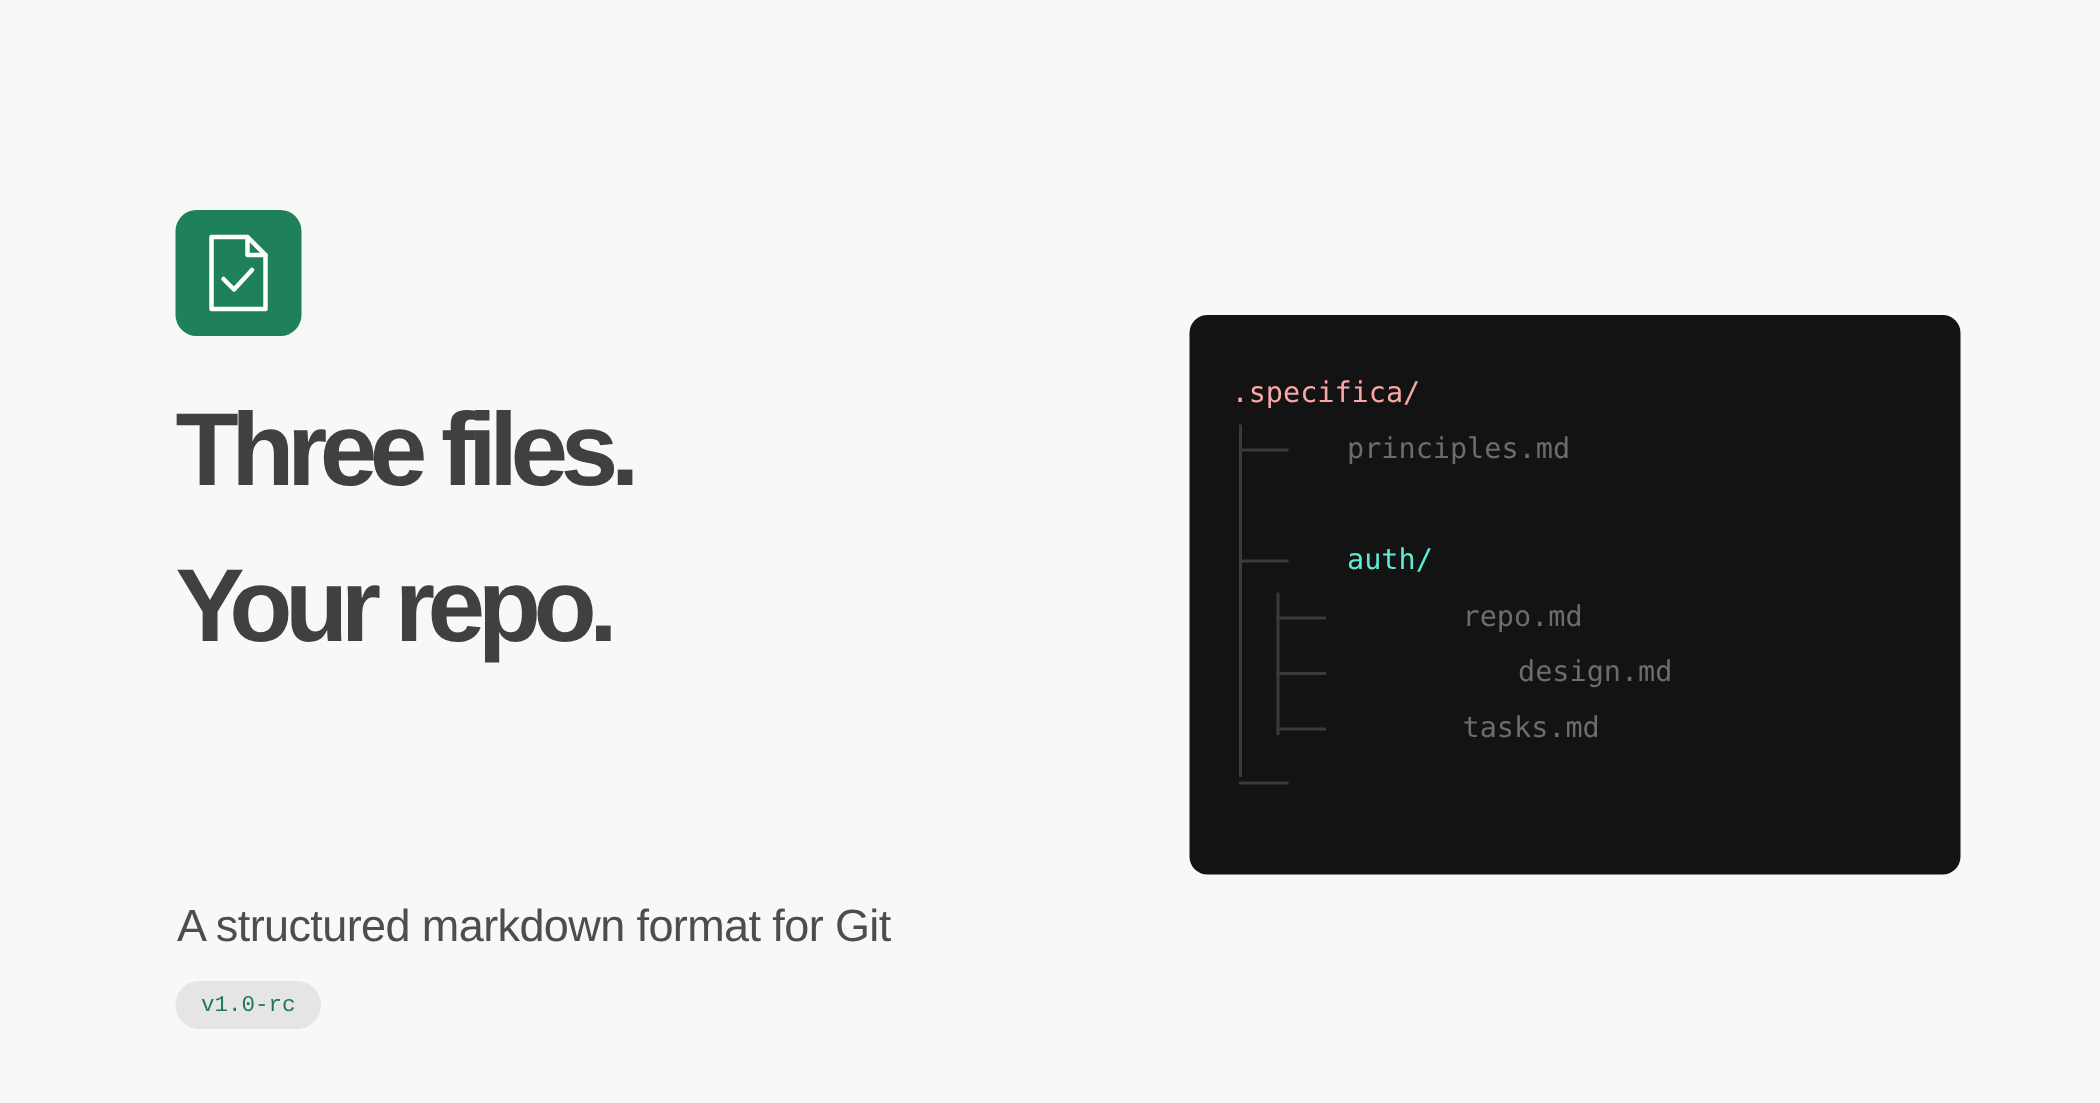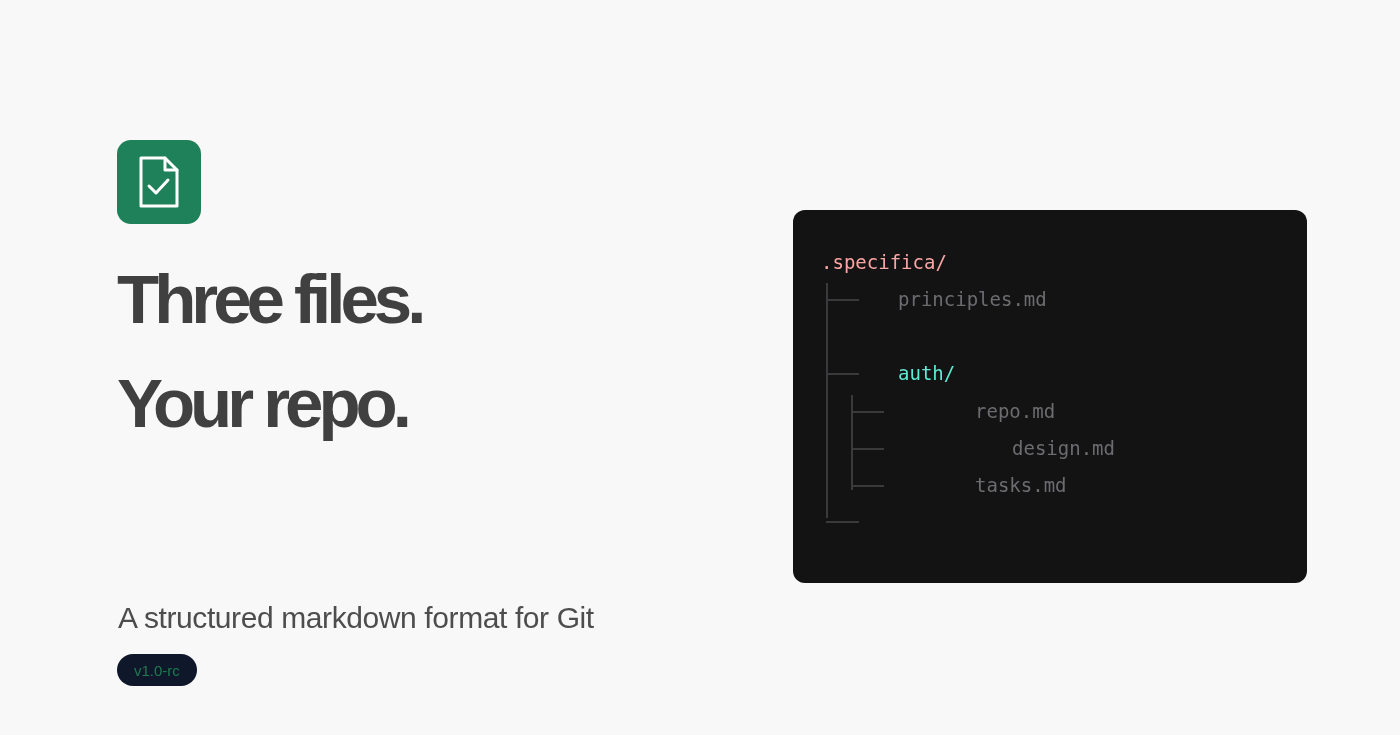--- a/index.html
+++ b/index.html
@@ -36,25 +36,25 @@
       color: #4d4d4d;
       font-size: 30px;
       letter-spacing: -0.4px;
       font-family: "Liberation Sans", sans-serif;
       margin-top: 13px;
     }
 
     .version-badge {
       position: absolute; left: 117px; top: 654px;
       height: 32px; padding: 0 17px;
-      background: #0f172a;
+      background: #e5e5e5;
       border-radius: 16px;
       display: flex; align-items: center;
       color: #1f7a52;
-      font-family: Liberation Sans, sans-serif;
+      font-family: Liberation Mono, monospace;
       font-size: 15px;
     }
 
     .tree-card {
       position: absolute; left: 793px; top: 210px;
       width: 514px; height: 373px;
       background: #131314;
       border-radius: 12px;
       padding-top: 246px;
       font-family: "DejaVu Sans Mono", monospace;

